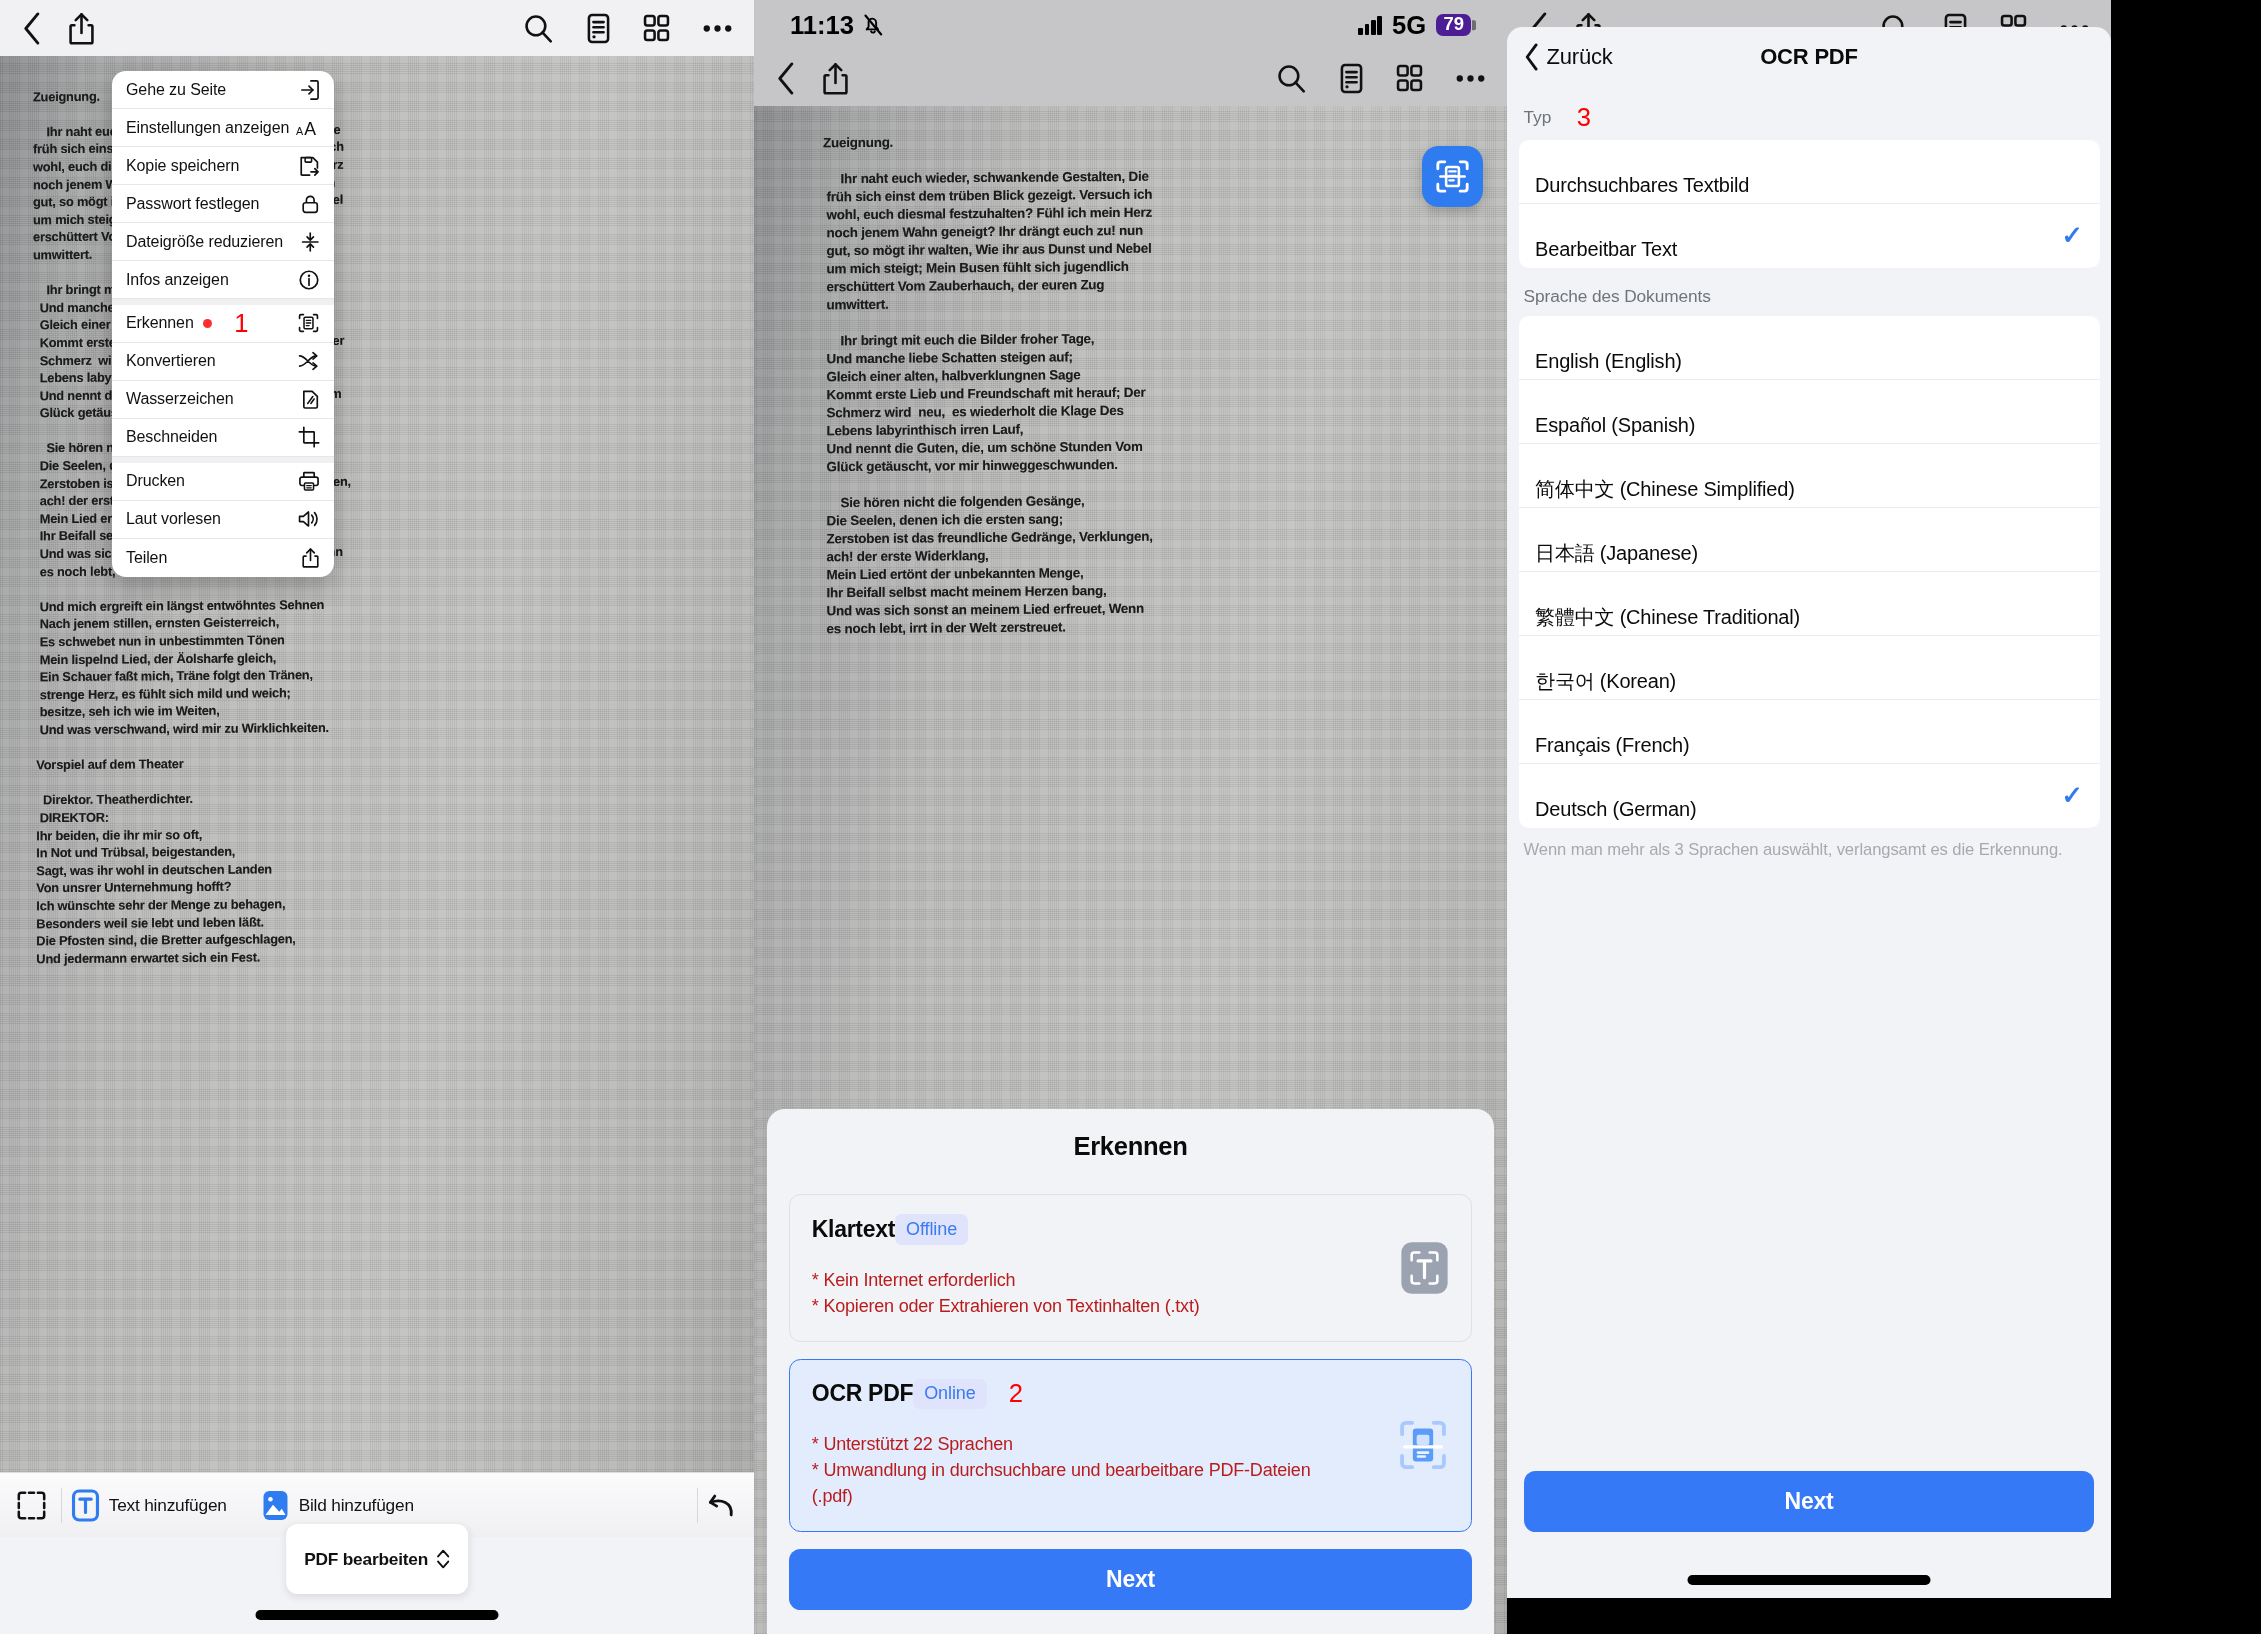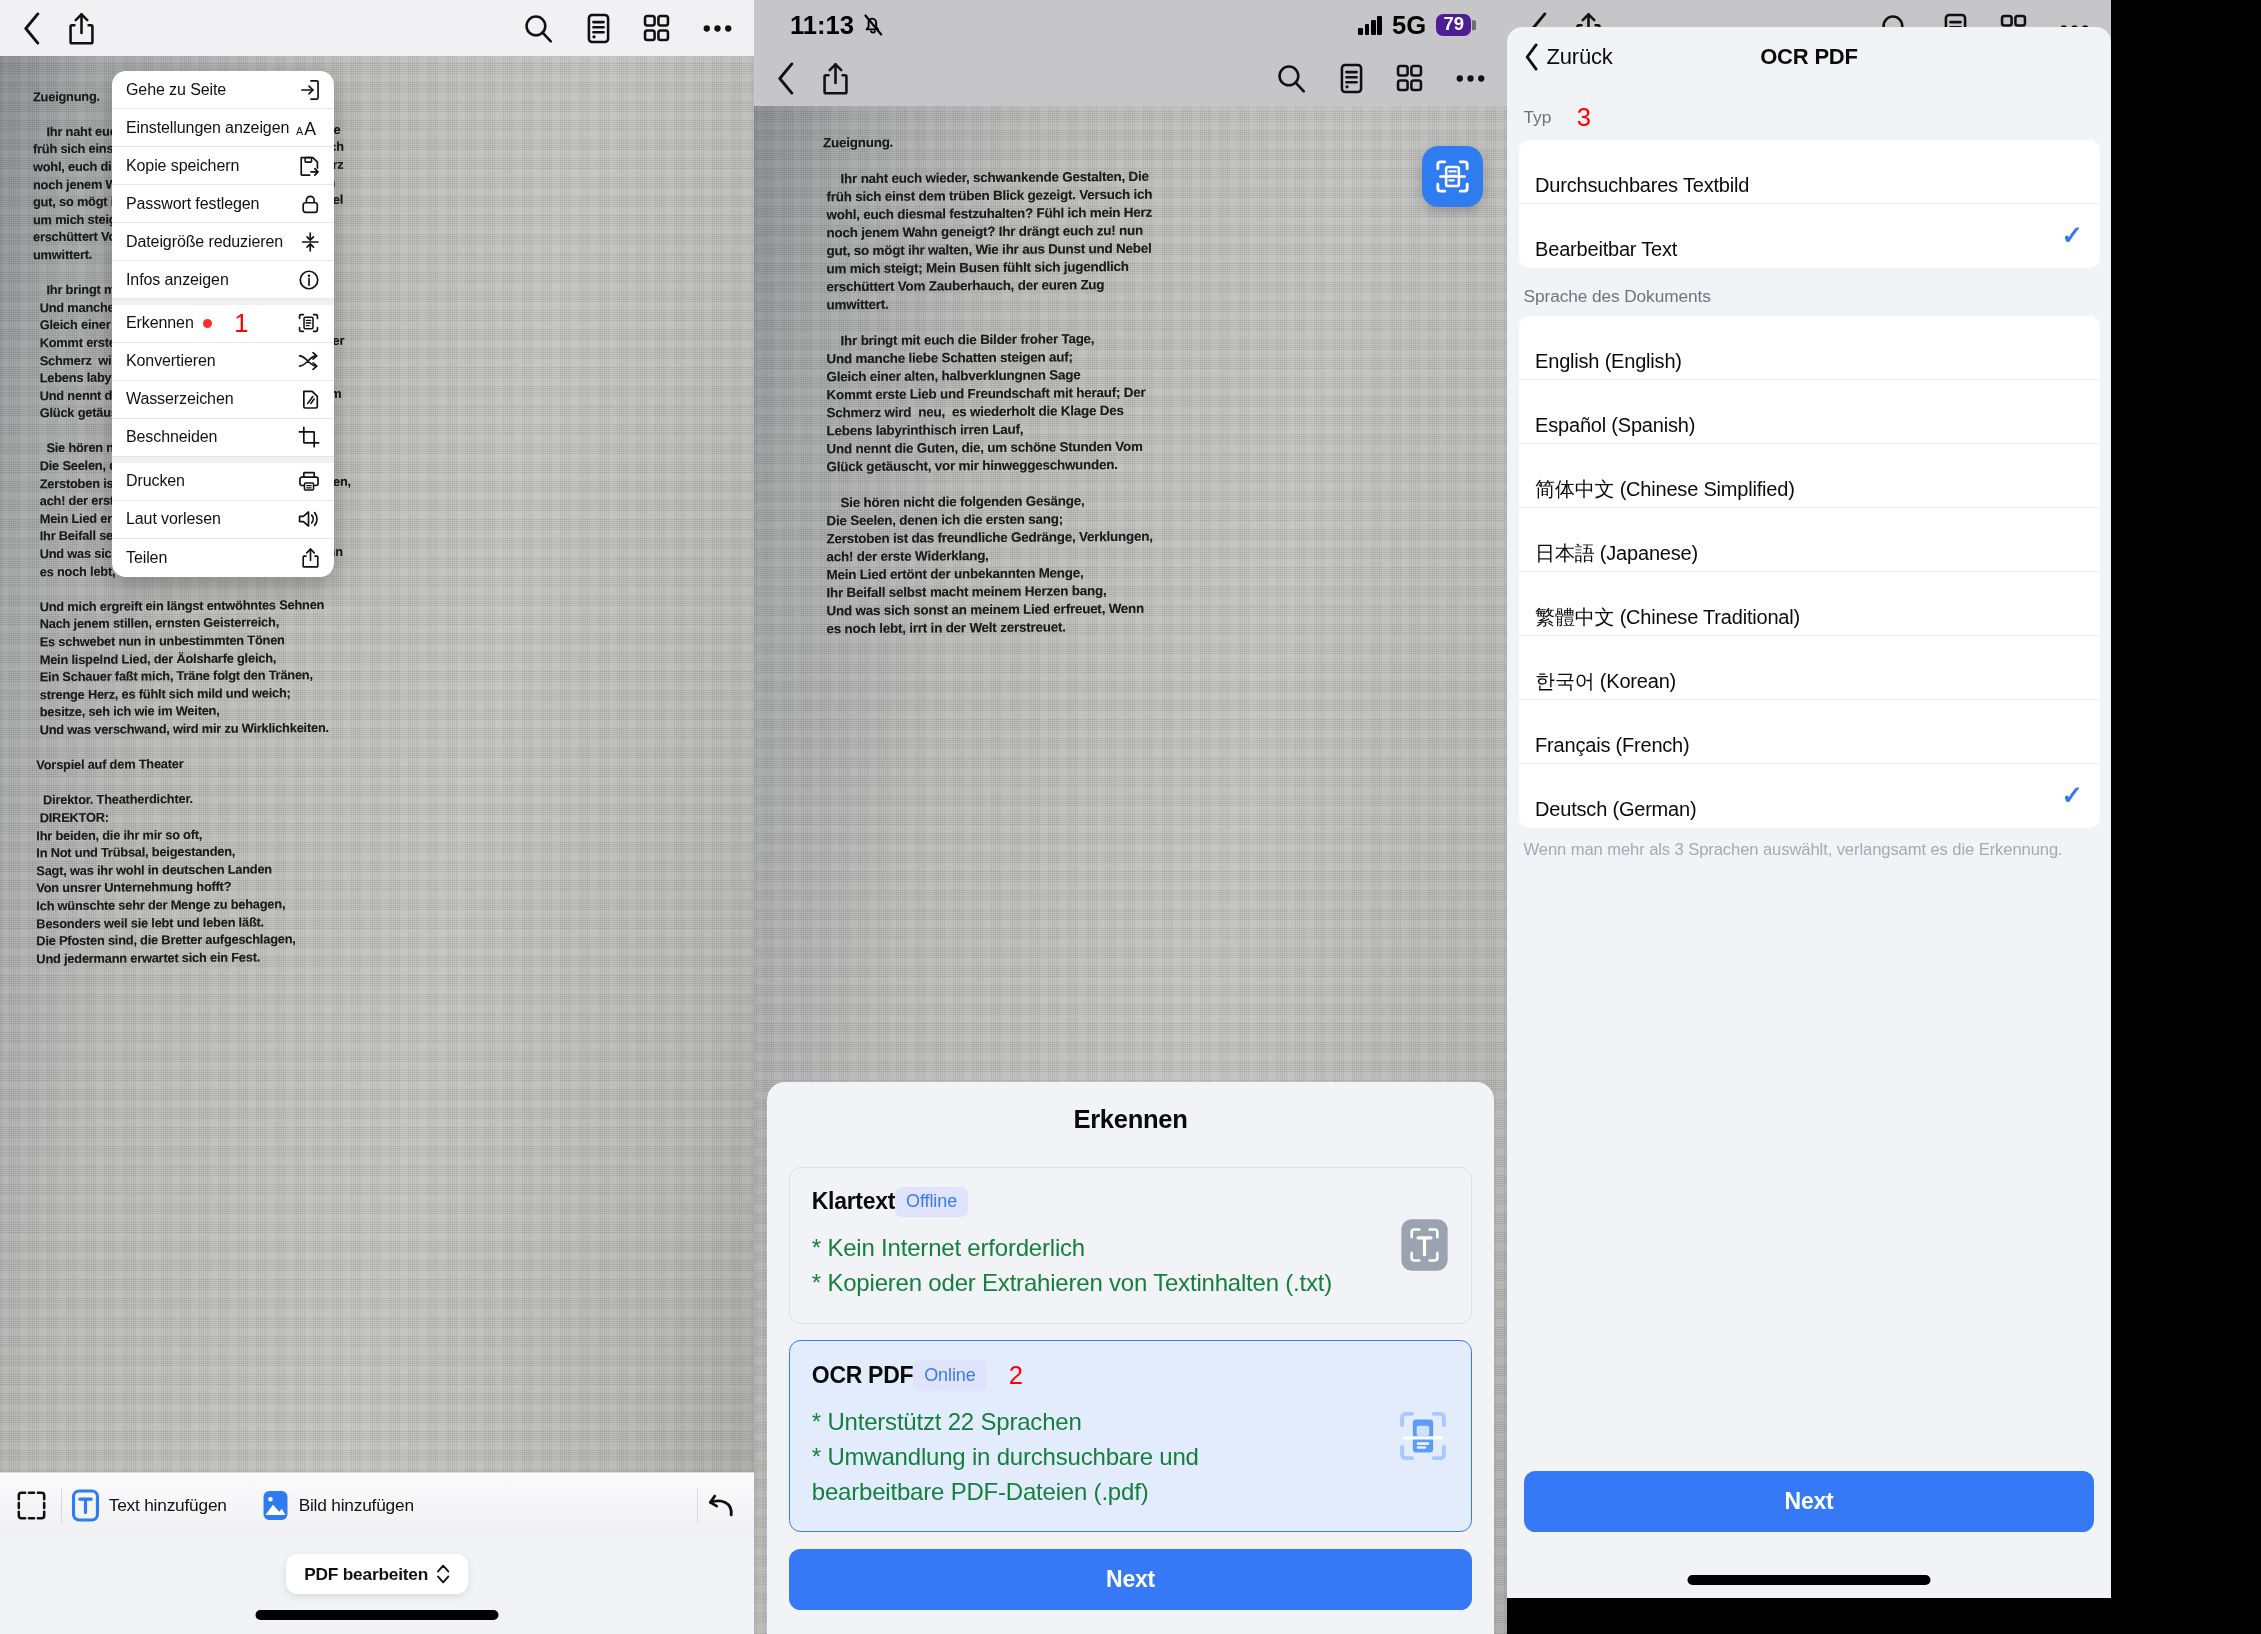--- a/index.html
+++ b/index.html
@@ -93,21 +93,21 @@
     background: linear-gradient(#fbfbfc,#f0f0f3);
     display: flex; align-items: center; padding: 0 11.5px;
     border-top: 0.6px solid #dddde1;
     margin-top: 40px;
   }
   .et-sep { width: 0.6px; height: 35px; background: #d8d8dc; margin: 0 9px; }
   .et-btn { display: flex; align-items: center; gap: 9px; }
   .et-label { font-size: 17.3px; color: #111; letter-spacing: -0.2px; white-space: nowrap; }
   .mode-pill {
     position: absolute; left: 50%; transform: translateX(-50%); bottom: 40px;
-    background: #fff; border-radius: 11.5px; padding: 9px 18px;
+    background: #fff; border-radius: 11.5px; padding: 24px 18px;
     display: flex; align-items: center; gap: 7.7px;
     box-shadow: 0 2.6px 9px rgba(0,0,0,0.10);
   }
   .mode-label { font-size: 17.3px; font-weight: 600; color: #111; letter-spacing: -0.2px; }
   .home-bar {
     position: absolute; left: 50%; transform: translateX(-50%); bottom: 14px;
     width: 243px; height: 9.6px; border-radius: 5.1px; background: #000;
   }
 
   
@@ -133,21 +133,21 @@
     background: #f2f3f7; position: relative; margin-bottom: 16.6px;
   }
   .opt-card.selected { border: 1.9px solid #3579f6; background: #e3ecfd; }
   .opt-head { display: flex; align-items: center; gap: 0; }
   .opt-title { font-size: 23px; font-weight: 700; color: #0b0b0b; letter-spacing: -0.3px; }
   .badge {
     background: #dfe3fb; color: #3b7bf0; font-size: 18px;
     border-radius: 7px; padding: 4.5px 11px 5.1px; letter-spacing: -0.1px;
   }
   .opt-desc {
-    margin-top: 14px; font-size: 24px; line-height: 1.45; color: #15803d;
+    margin-top: 22px; font-size: 18px; line-height: 1.45; color: #b91c1c;
     letter-spacing: -0.2px; max-width: 82%;
   }
   .opt-ic { position: absolute; right: 22px; top: 50%; transform: translateY(-50%); }
   .btn-primary {
     display: flex; align-items: center; justify-content: center;
     background: #3579f6; color: #fff; border-radius: 11.5px;
     height: 61px; font-size: 23px; font-weight: 700; letter-spacing: -0.2px;
   }
 
   

